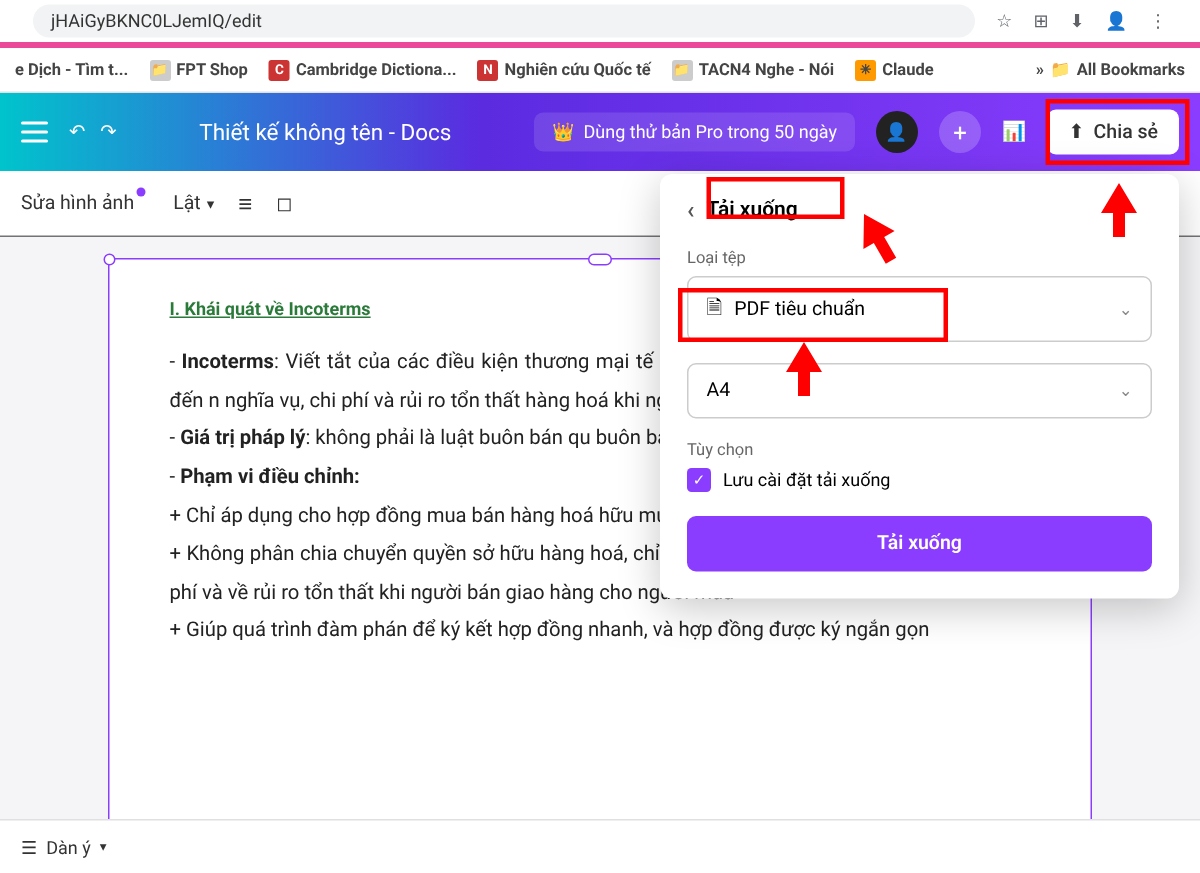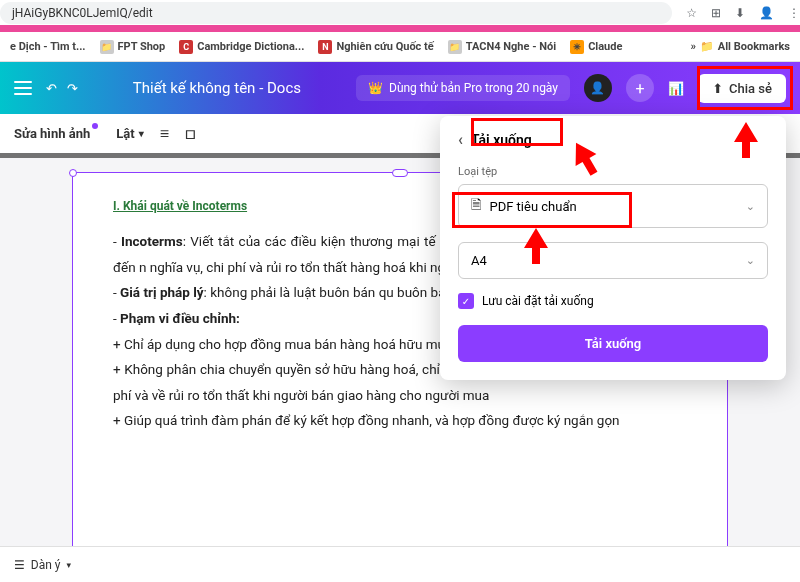--- a/index.html
+++ b/index.html
@@ -1,39 +1,39 @@
 <!DOCTYPE html>
 <html><head>
 <meta charset="utf-8">
 <style>
 * { margin: 0; padding: 0; box-sizing: border-box; font-family: -apple-system, BlinkMacSystemFont, "Segoe UI", Roboto, sans-serif; }
 body { width: 800px; height: 582px; overflow: hidden; background: #fff; position: relative; }
 
-.browser-bar { height: 32px; background: #fff; display: flex; align-items: center; padding: 0 0; border-bottom: 7px solid #ec4899; font-size: 12px; color: #555; }
+.browser-bar { height: 32px; background: #fff; display: flex; align-items: center; padding: 0 22px; border-bottom: 4px solid #ec4899; font-size: 12px; color: #555; }
 .url-bar { flex: 1; background: #f1f3f4; border-radius: 14px; padding: 4px 12px; font-size: 12px; color: #333; }
 .browser-icons { display: flex; gap: 14px; padding-left: 14px; align-items: center; color: #5f6368; }
 
 .bookmarks-bar { height: 30px; background: #fff; display: flex; align-items: center; padding: 0 10px; gap: 14px; font-size: 11px; color: #444; border-bottom: 1px solid #e0e0e0; overflow: hidden; font-weight: bold; }
 .bookmark-item { display: flex; align-items: center; gap: 4px; white-space: nowrap; cursor: pointer; }
 .bookmark-favicon { width: 14px; height: 14px; background: #ccc; border-radius: 2px; display: inline-flex; align-items: center; justify-content: center; font-size: 9px; }
 .all-bookmarks { margin-left: auto; display: flex; align-items: center; gap: 4px; }
 
 .canva-header { height: 52px; background: linear-gradient(90deg, #00c4cc 0%, #5b2be0 40%, #8b3dff 100%); display: flex; align-items: center; padding: 0 14px; gap: 14px; color: #fff; font-size: 13px; }
 .header-left { display: flex; align-items: center; gap: 14px; }
 .hamburger { width: 18px; height: 14px; display: flex; flex-direction: column; justify-content: space-between; cursor: pointer; }
 .hamburger span { height: 2px; background: #fff; border-radius: 1px; }
 .undo-redo { display: flex; gap: 10px; }
 .doc-title { flex: 1; text-align: center; color: #fff; font-size: 15px; }
 .pro-pill { display: flex; align-items: center; gap: 6px; background: rgba(255,255,255,0.12); padding: 6px 12px; border-radius: 6px; font-size: 12px; white-space: nowrap; }
 .crown { color: #ffd54a; }
 .avatar { width: 28px; height: 28px; border-radius: 50%; background: #222; display: flex; align-items: center; justify-content: center; font-size: 12px; }
 .plus-btn { width: 28px; height: 28px; border-radius: 50%; background: rgba(255,255,255,0.2); display: flex; align-items: center; justify-content: center; font-size: 16px; cursor: pointer; }
 .share-btn { background: #fff; color: #333; padding: 7px 14px; border-radius: 6px; display: flex; align-items: center; gap: 6px; font-size: 13px; font-weight: 500; cursor: pointer; }
 
-.toolbar { height: 44px; background: #fff; border-bottom: 5px solid #737373; display: flex; align-items: center; padding: 0 14px; gap: 16px; font-size: 13px; color: #333; font-weight: bold; }
+.toolbar { height: 44px; background: #fff; border-bottom: 1px solid #737373; display: flex; align-items: center; padding: 0 14px; gap: 16px; font-size: 13px; color: #333; }
 .tool-item { display: flex; align-items: center; gap: 4px; cursor: pointer; }
 .purple-dot { width: 6px; height: 6px; background: #8b3dff; border-radius: 50%; position: relative; top: -8px; left: -2px; }
 
 .canvas-area { position: absolute; top: 158px; bottom: 36px; left: 0; right: 0; background: #f5f5f7; overflow: hidden; }
 .page-box { position: absolute; left: 72px; top: 14px; width: 656px; height: 100%; background: #fff; border: 1px solid #8b3dff; padding: 26px 40px; }
 .page-handles { position: absolute; width: 8px; height: 8px; background: #fff; border: 1px solid #8b3dff; border-radius: 50%; }
 .handle-tl { top: -4px; left: -4px; }
 .handle-tr { top: -4px; right: -4px; }
 .handle-tm { top: -4px; left: 50%; transform: translateX(-50%); width: 16px; border-radius: 4px; }
 
@@ -114,21 +114,21 @@
         <span></span>
       </div>
     <div class="undo-redo">
       <span>↶</span>
       <span>↷</span>
     </div>
   </div>
   <div class="doc-title">Thiết kế không tên - Docs</div>
   <div class="pro-pill">
     <span class="crown">👑</span>
-    <span>Dùng thử bản Pro trong 20 ngày</span>
+    <span>Dùng thử bản Pro trong 50 ngày</span>
   </div>
   <div class="avatar">👤</div>
   <div class="plus-btn">+</div>
   <span>📊</span>
   <div class="share-btn">
     <span>⬆</span>
     <span>Chia sẻ</span>
   </div>
 </div>
 
@@ -170,20 +170,21 @@
     <div class="panel-select-left">
       <span>🗎</span>
       <span>PDF tiêu chuẩn</span>
     </div>
     <span class="chevron">⌄</span>
   </div>
   <div class="panel-select">
     <span>A4</span>
     <span class="chevron">⌄</span>
   </div>
+  <div class="panel-label">Tùy chọn</div>
   <div class="panel-checkbox">
     <div class="checkbox-box">✓</div>
     <span>Lưu cài đặt tải xuống</span>
   </div>
   <button class="download-btn">Tải xuống</button>
 </div>
 
 <div class="bottom-bar">
   <div class="outline-btn">
     <span>☰</span>

